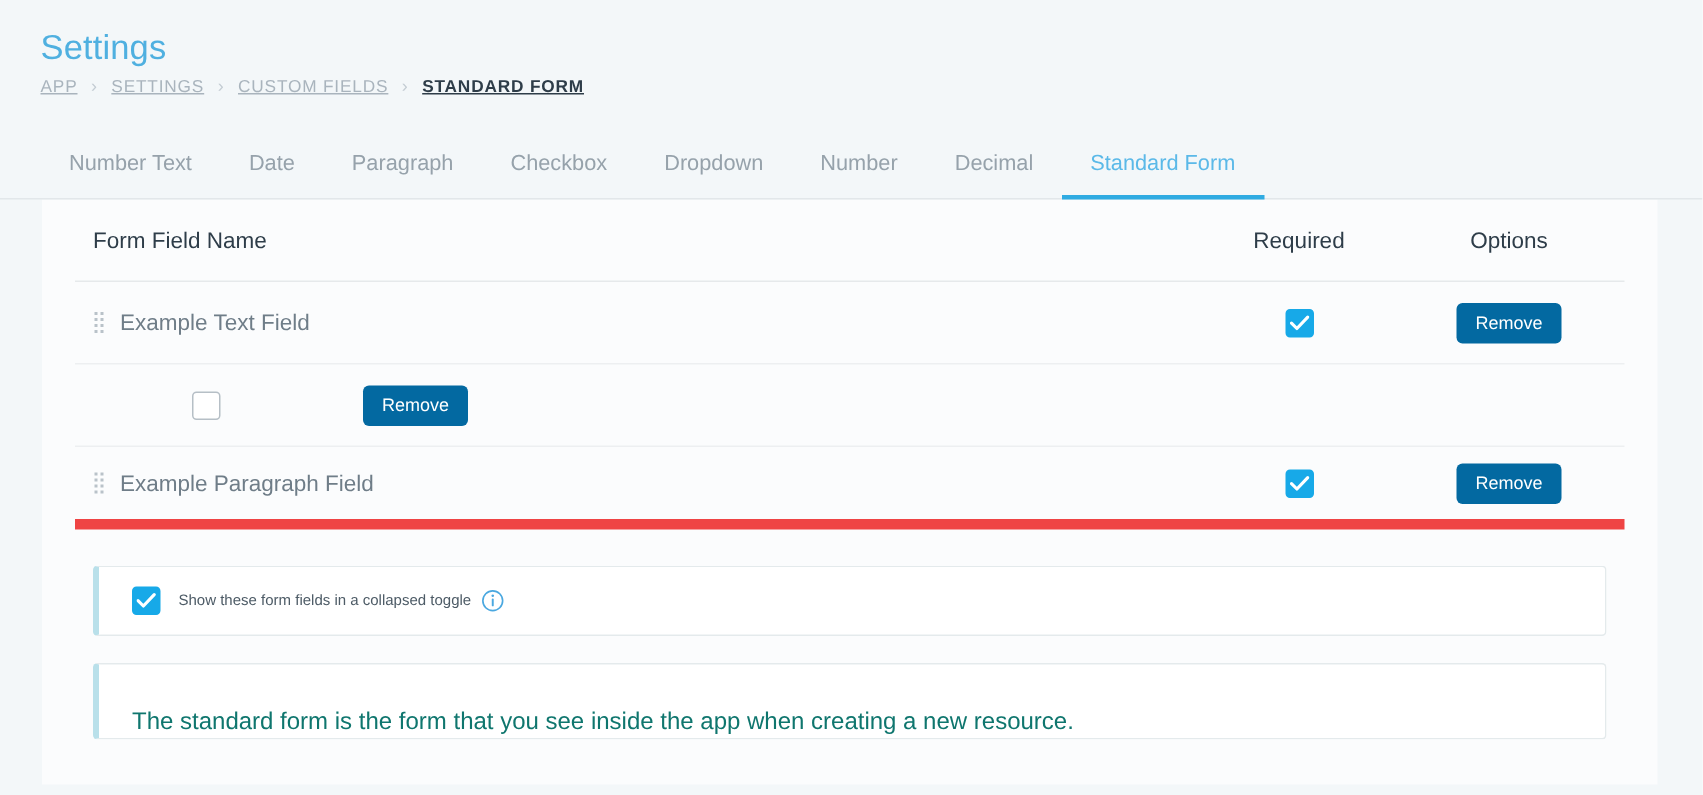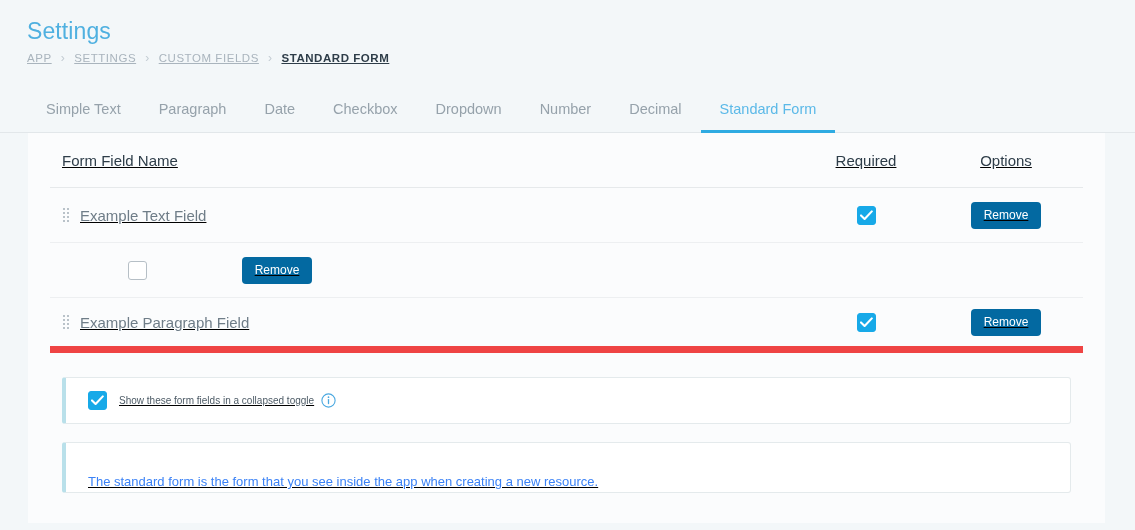--- a/index.html
+++ b/index.html
@@ -80,21 +80,20 @@
     height: 3px;
     background: #2fabe2;
   }
 
   
   .card {
     margin: 0 30px 0 28px;
     background: #fbfcfd;
     min-height: 390px;
     padding: 0 22px;
-    text-decoration: underline;
   }
 
   .table { width: 100%; }
 
   .trow {
     display: flex;
     align-items: center;
     border-bottom: 1px solid #edeff1;
     height: 55px;
     padding: 0 12px 0 12px;
@@ -202,22 +201,22 @@
   .panel.toggle-panel { margin-top: 24px; }
   .panel.info-panel { margin-top: 18px; }
 
   .panel-label {
     font-size: 10px;
     color: #4d5b66;
     margin-left: 12px;
     line-height: 20px;
   }
   .panel-text {
-    font-size: 13px;
-    color: #3b82f6;
+    font-size: 16px;
+    color: #0f766e;
     line-height: 20px;
     margin-top: 29px;
   }
 
   .info-icon {
     margin-left: 7px;
     display: inline-flex;
     vertical-align: -2px;
   }
 </style>
@@ -232,23 +231,23 @@
     <span class="crumb">SETTINGS</span>
     <span class="crumb-sep">›</span>
     <span class="crumb">CUSTOM FIELDS</span>
     <span class="crumb-sep">›</span>
     <span class="crumb current">STANDARD FORM</span>
   </div>
 </div>
 
 <div class="tabs-wrap">
   <div class="tabs">
-    <div class="tab">Simple Text</div>
+    <div class="tab">Number Text</div>
+    <div class="tab">Date</div>
     <div class="tab">Paragraph</div>
-    <div class="tab">Date</div>
     <div class="tab">Checkbox</div>
     <div class="tab">Dropdown</div>
     <div class="tab">Number</div>
     <div class="tab">Decimal</div>
     <div class="tab active">Standard Form</div>
   </div>
 </div>
 
 <div class="card">
 

